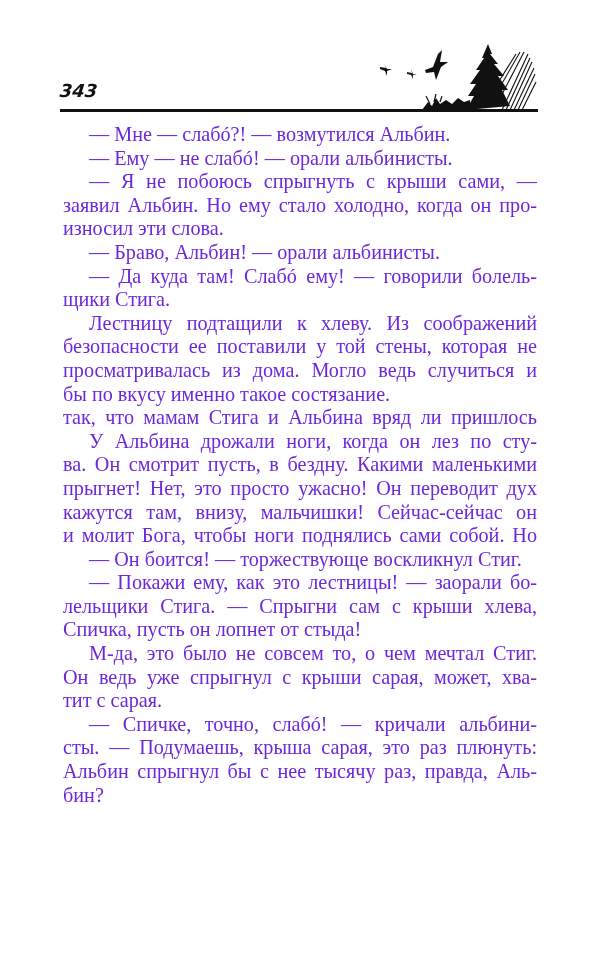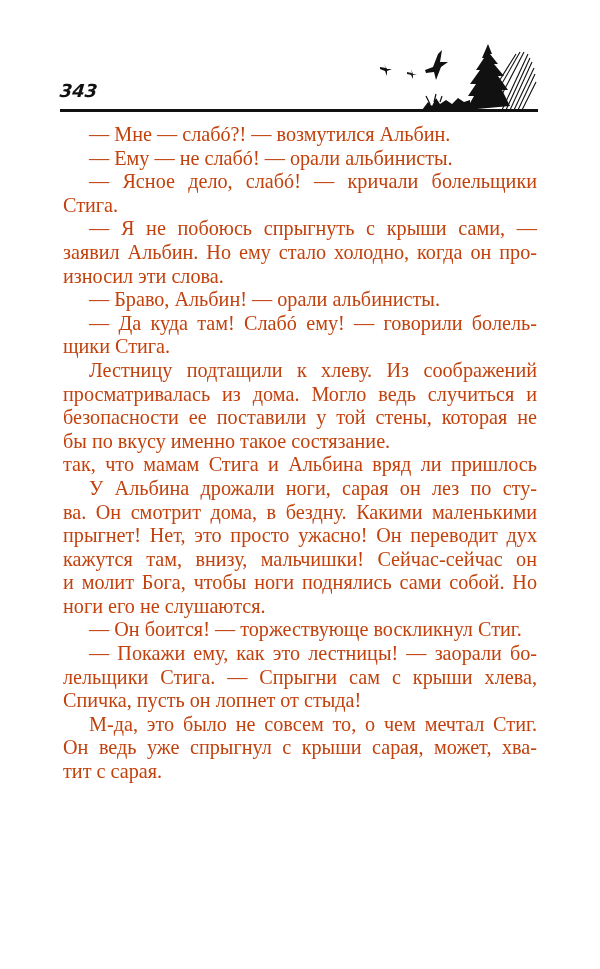--- a/index.html
+++ b/index.html
@@ -10,21 +10,21 @@
     font-family: "DejaVu Sans", sans-serif; font-style: italic; font-weight: bold;
     font-size: 18px; letter-spacing: 0px; color: #111;
     transform: skewX(-6deg);
   }
   .header-rule {
     position: absolute; left: 60px; top: 109px; width: 478px; height: 3px; background: #111;
   }
   .vignette { position: absolute; left: 370px; top: 40px; width: 172px; height: 72px; }
   .body-text {
     position: absolute; left: 63px; top: 123px; width: 474px;
-    font-family: "Liberation Serif", serif; font-size: 20.2px; line-height: 23.6px; color: #c2410c;
+    font-family: "Liberation Serif", serif; font-size: 20.2px; line-height: 23.6px; color: #6d28d9;
   }
   .line { display: block; white-space: nowrap; text-align: justify; text-align-last: justify; height: 23.6px; }
   .line.last { text-align-last: left; }
   .line.indent { padding-left: 26px; }
 </style>
 </head>
 <body>
 
 <div class="page">
   <div class="page-number">343</div>
@@ -60,67 +60,68 @@
   <div class="body-text">
 
     <div>
       <span class="line indent last">— Мне — слабó?! — возмутился Альбин.</span>
     </div>
 
     <div>
       <span class="line indent last">— Ему — не слабó! — орали альбинисты.</span>
     </div>
 
-    <div>
-      <span class="line indent">— Ясное дело, слабó! — кричали болельщики</span>
-      <span class="line last">Стига.</span>
-    </div>
 
     <div>
       <span class="line indent">— Я не побоюсь спрыгнуть с крыши сами, —</span>
       <span class="line">заявил Альбин. Но ему стало холодно, когда он про-</span>
       <span class="line last">износил эти слова.</span>
     </div>
 
     <div>
       <span class="line indent last">— Браво, Альбин! — орали альбинисты.</span>
     </div>
 
     <div>
       <span class="line indent">— Да куда там! Слабó ему! — говорили болель-</span>
       <span class="line last">щики Стига.</span>
     </div>
 
     <div>
       <span class="line indent">Лестницу подтащили к хлеву. Из соображений</span>
+      <span class="line">безопасности ее поставили у той стены, которая не</span>
       <span class="line">просматривалась из дома. Могло ведь случиться и</span>
-      <span class="line">безопасности ее поставили у той стены, которая не</span>
       <span class="line last">бы по вкусу именно такое состязание.</span>
       <span class="line">так, что мамам Стига и Альбина вряд ли пришлось</span>
     </div>
 
     <div>
-      <span class="line indent">У Альбина дрожали ноги, сарая он лез по сту-</span>
-      <span class="line">ва. Он смотрит дома, в бездну. Какими маленькими</span>
+      <span class="line indent">У Альбина дрожали ноги, когда он лез по сту-</span>
+      <span class="line">ва. Он смотрит пусть, в бездну. Какими маленькими</span>
       <span class="line">прыгнет! Нет, это просто ужасно! Он переводит дух</span>
       <span class="line">кажутся там, внизу, мальчишки! Сейчас-сейчас он</span>
       <span class="line">и молит Бога, чтобы ноги поднялись сами собой. Но</span>
-      <span class="line last">ноги его не слушаются.</span>
     </div>
 
     <div>
       <span class="line indent last">— Он боится! — торжествующе воскликнул Стиг.</span>
     </div>
 
     <div>
       <span class="line indent">— Покажи ему, как это лестницы! — заорали бо-</span>
       <span class="line">лельщики Стига. — Спрыгни сам с крыши хлева,</span>
       <span class="line last">Спичка, пусть он лопнет от стыда!</span>
     </div>
 
     <div>
       <span class="line indent">М-да, это было не совсем то, о чем мечтал Стиг.</span>
       <span class="line">Он ведь уже спрыгнул с крыши сарая, может, хва-</span>
       <span class="line last">тит с сарая.</span>
     </div>
 
+    <div>
+      <span class="line indent">— Спичке, точно, слабó! — кричали альбини-</span>
+      <span class="line">сты. — Подумаешь, крыша сарая, это раз плюнуть:</span>
+      <span class="line">Альбин спрыгнул бы с нее тысячу раз, правда, Аль-</span>
+      <span class="line last">бин?</span>
+    </div>
   </div>
 </div>
 
 </body></html>

